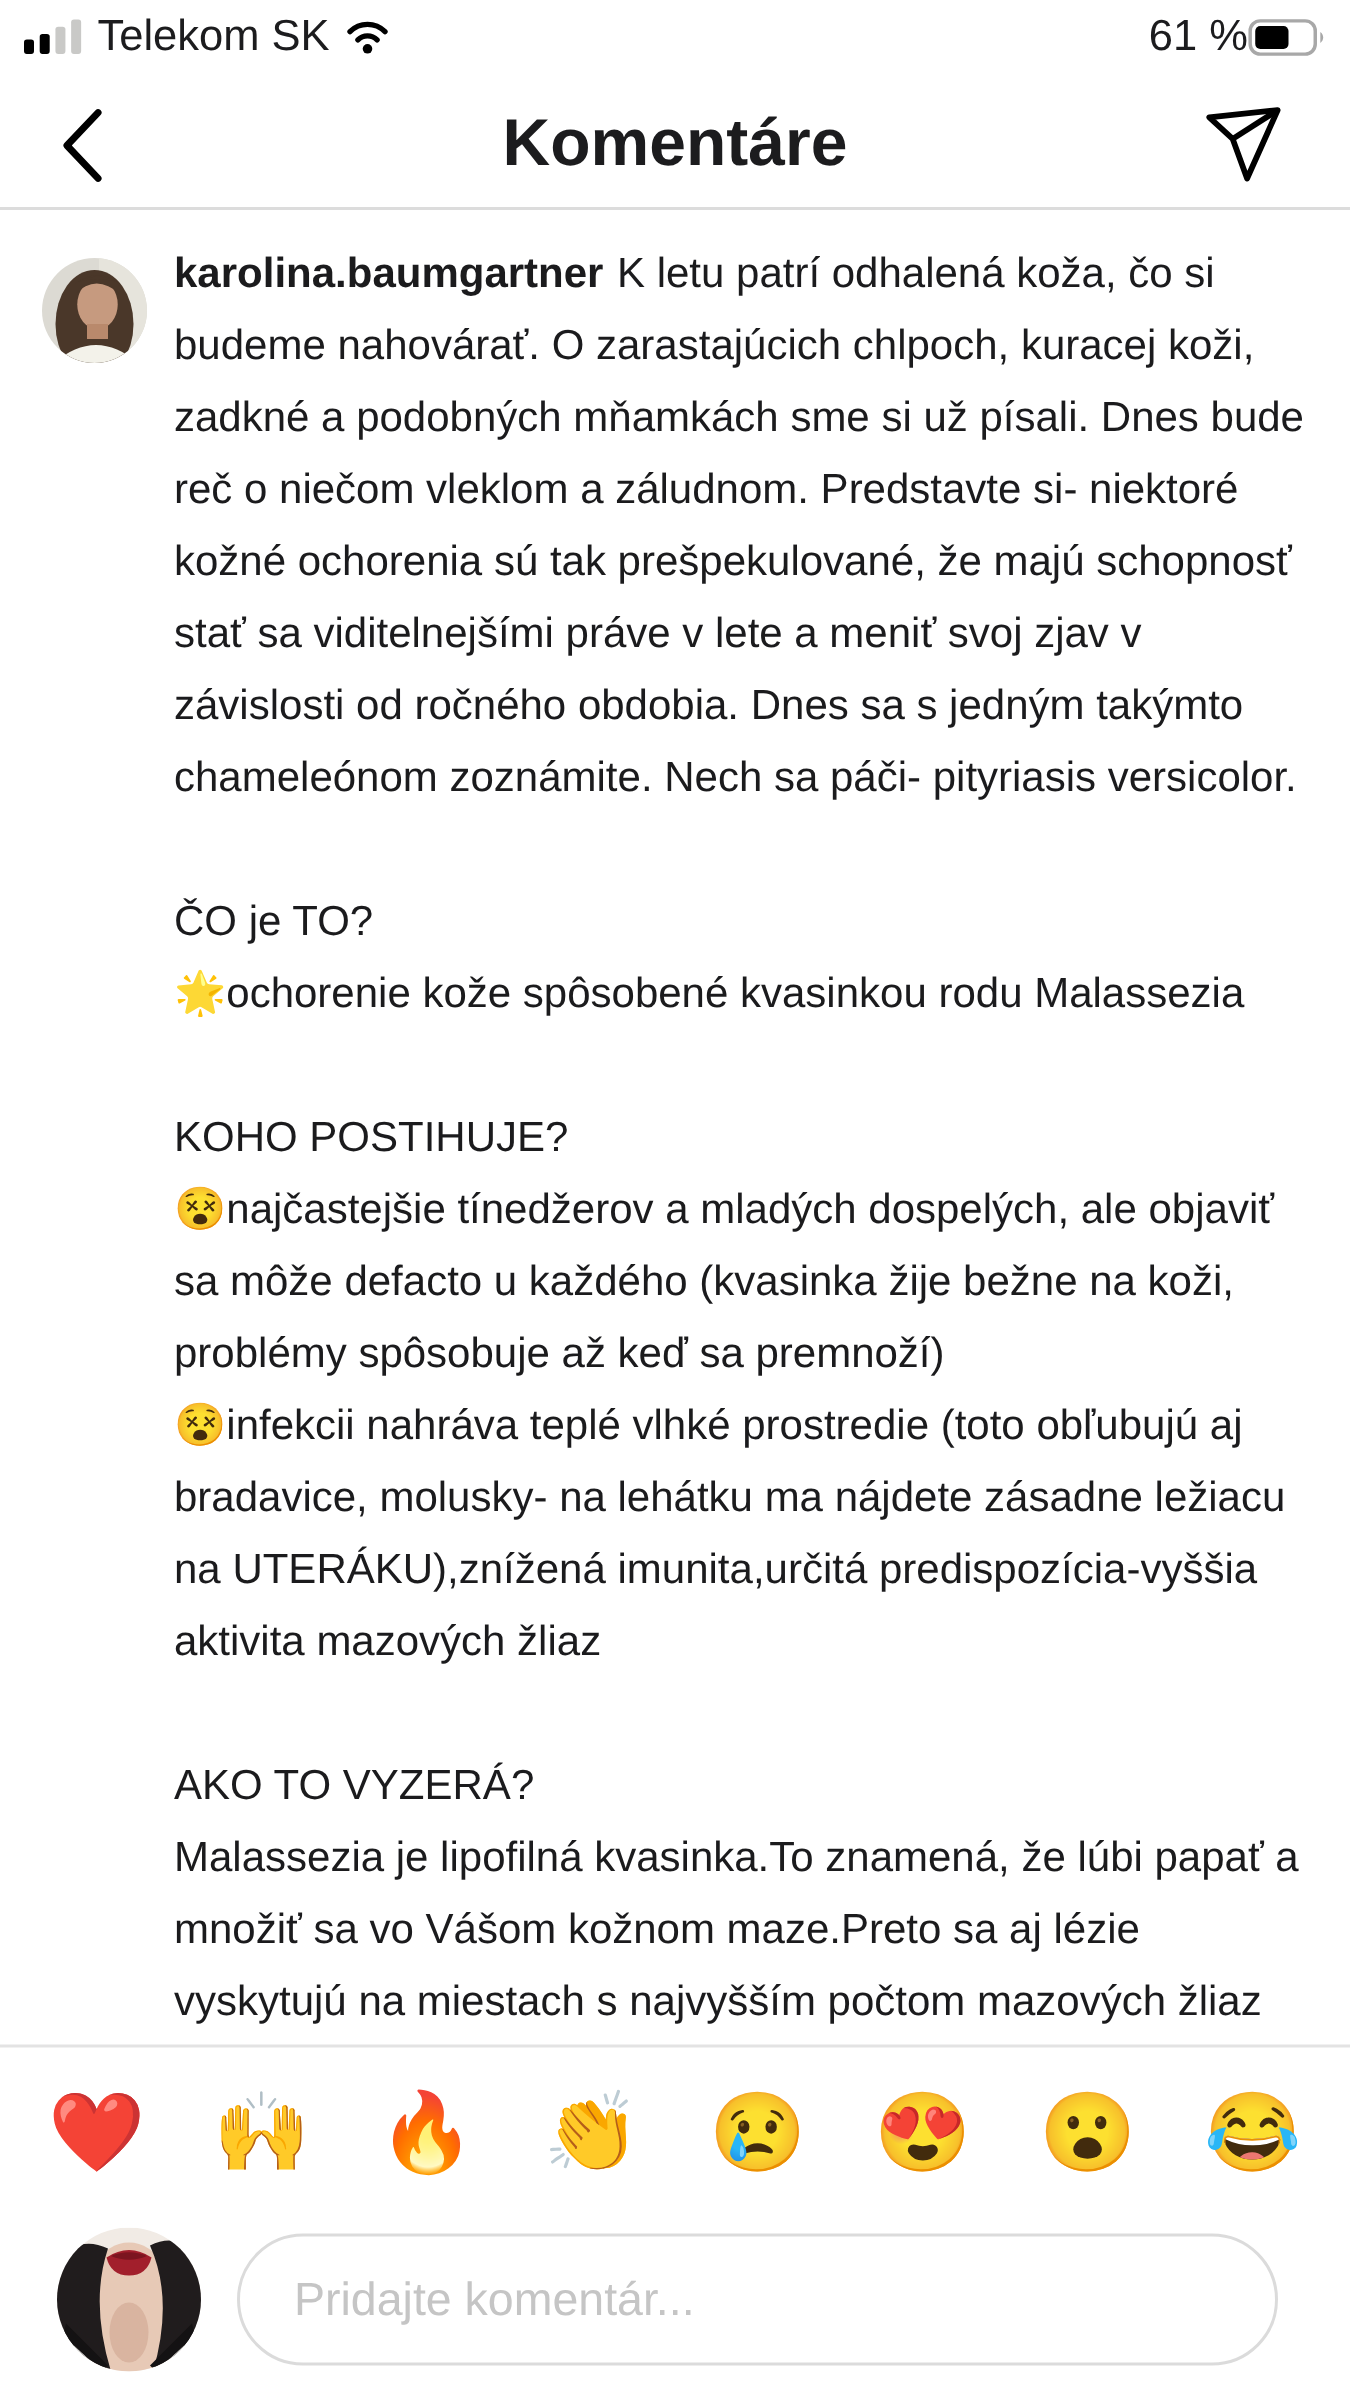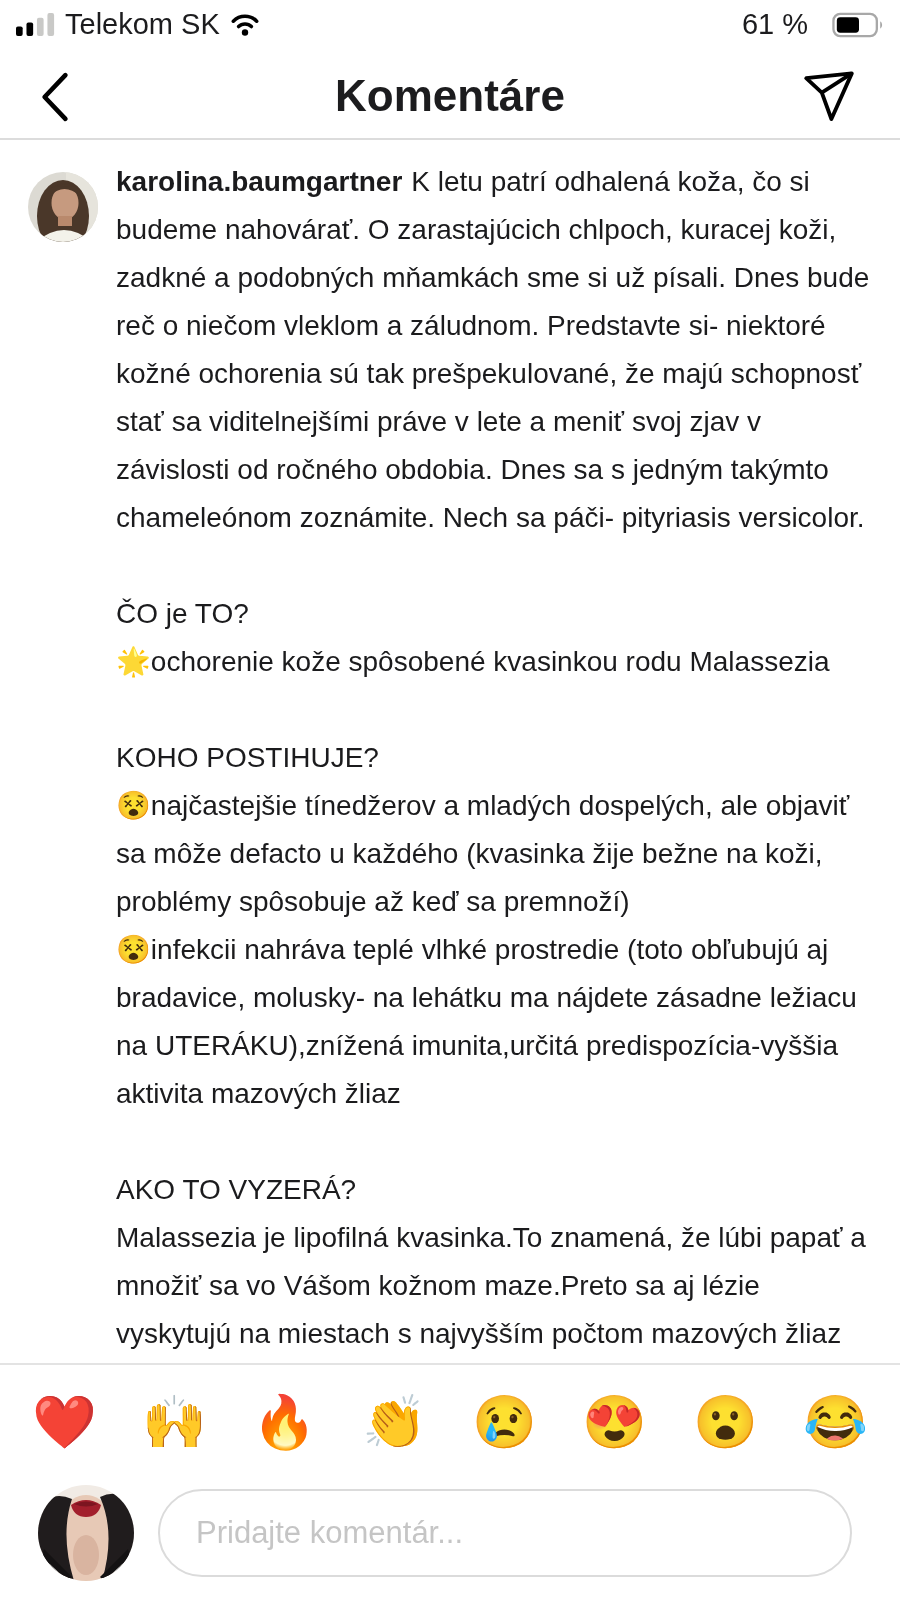--- a/index.html
+++ b/index.html
@@ -6,21 +6,21 @@
   .screen {
     position:relative; width:900px; height:1600px; margin:0 auto;
     background:#ffffff; overflow:hidden;
     font-family:"Liberation Sans", sans-serif; color:#1c1c1e;
     -webkit-font-smoothing:antialiased;
   }
   
   .status-bar { position:absolute; top:0; left:0; right:0; height:54px; background:#fff;padding-left:10px; }
   .sb-left  { position:absolute; left:16px; top:8px; display:flex; align-items:center; gap:9px; font-size:29px; }
   .sb-time  { position:absolute; left:0; right:0; top:8px; text-align:center; font-size:30px; font-weight:700; letter-spacing:.5px; }
-  .sb-right { position:absolute; right:14px; top:8px; display:flex; align-items:center; gap:24px; font-size:29px; }
+  .sb-right { position:absolute; right:14px; top:8px; display:flex; align-items:center; gap:0; font-size:29px; }
   
   .header { position:absolute; top:54px; left:0; right:0; height:84px; background:#fff; border-bottom:2px solid #dcdcdc; }
   .header-title { position:absolute; left:0; right:0; top:0; height:84px; display:flex; align-items:center; justify-content:center;
                   font-size:44px; font-weight:700; }
   .back-button { position:absolute; left:40px; top:14px; width:40px; height:58px; display:flex; align-items:center; cursor:pointer; }
   .share-button { position:absolute; right:38px; top:8px; width:66px; height:66px; display:flex; align-items:center; justify-content:center; cursor:pointer; }
   
   .comment-list { position:absolute; top:140px; left:0; right:0; bottom:237px; overflow:hidden; }
   .comment-avatar { position:absolute; left:28px; top:32px; width:70px; height:70px; border-radius:50%; overflow:hidden; }
   .comment-text { position:absolute; left:116px; top:18px; width:764px;

